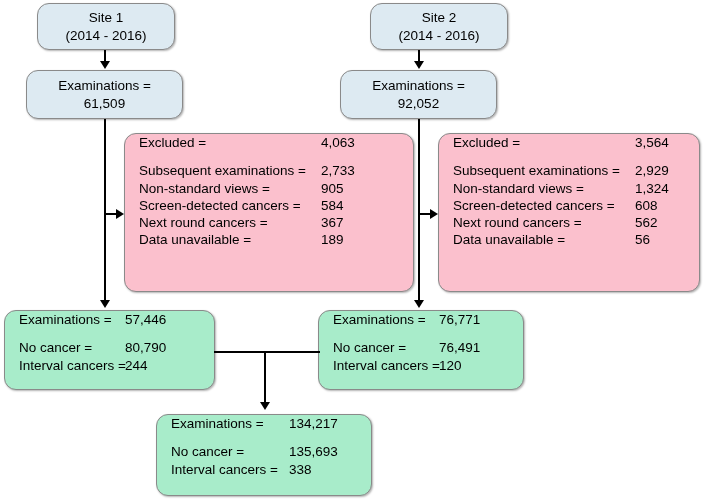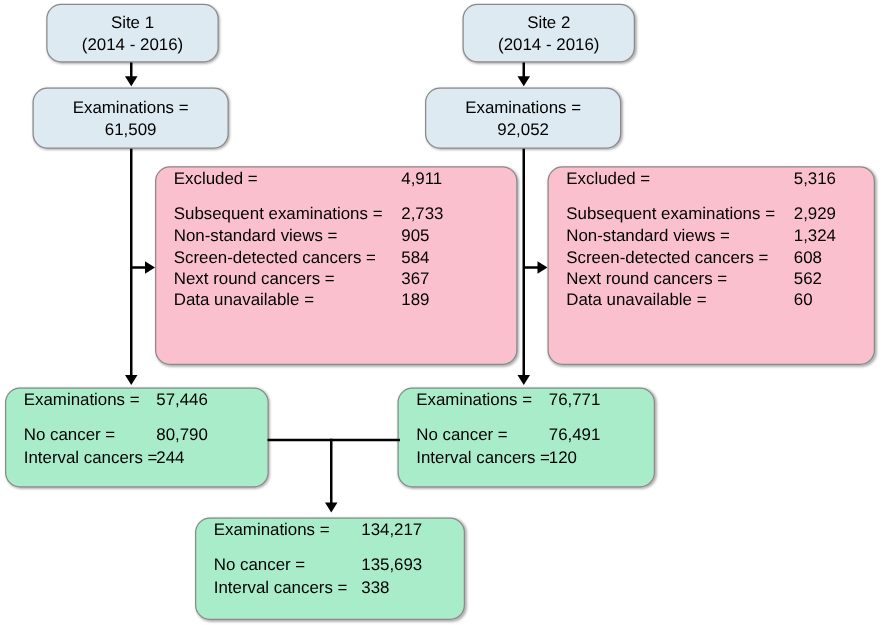--- a/index.html
+++ b/index.html
@@ -106,21 +106,21 @@
   <div class="vline line" style="left:104px; top:119px; width:2px; height:185px;"></div>
   <div class="arrow-down" style="left:100px; top:300px;"></div>
 
   <div class="hline line" style="left:105px; top:213px; width:12px; height:2px;"></div>
   <div class="arrow-right" style="left:116px; top:209px;"></div>
 
   <div class="node pink" style="left:124px; top:133px; width:290px; height:159px;">
     <div class="rows w-excl">
       <div class="row">
         <span class="lbl">Excluded =</span>
-        <span class="val">4,911</span>
+        <span class="val">4,063</span>
       </div>
       <div class="spacer"></div>
       <div class="row">
         <span class="lbl">Subsequent examinations =</span>
         <span class="val">2,733</span>
       </div>
       <div class="row">
         <span class="lbl">Non-standard views =</span>
         <span class="val">905</span>
       </div>
@@ -173,42 +173,42 @@
   <div class="vline line" style="left:418px; top:119px; width:2px; height:185px;"></div>
   <div class="arrow-down" style="left:414px; top:300px;"></div>
 
   <div class="hline line" style="left:419px; top:213px; width:12px; height:2px;"></div>
   <div class="arrow-right" style="left:430px; top:209px;"></div>
 
   <div class="node pink" style="left:438px; top:133px; width:262px; height:159px;">
     <div class="rows w-excl">
       <div class="row">
         <span class="lbl">Excluded =</span>
-        <span class="val">5,316</span>
+        <span class="val">3,564</span>
       </div>
       <div class="spacer"></div>
       <div class="row">
         <span class="lbl">Subsequent examinations =</span>
         <span class="val">2,929</span>
       </div>
       <div class="row">
         <span class="lbl">Non-standard views =</span>
         <span class="val">1,324</span>
       </div>
       <div class="row">
         <span class="lbl">Screen-detected cancers =</span>
         <span class="val">608</span>
       </div>
       <div class="row">
         <span class="lbl">Next round cancers =</span>
         <span class="val">562</span>
       </div>
       <div class="row">
         <span class="lbl">Data unavailable =</span>
-        <span class="val">60</span>
+        <span class="val">56</span>
       </div>
     </div>
   </div>
 
   <div class="node green" style="left:318px; top:310px; width:206px; height:80px;">
     <div class="rows w-green">
       <div class="row">
         <span class="lbl">Examinations =</span>
         <span class="val">76,771</span>
       </div>

